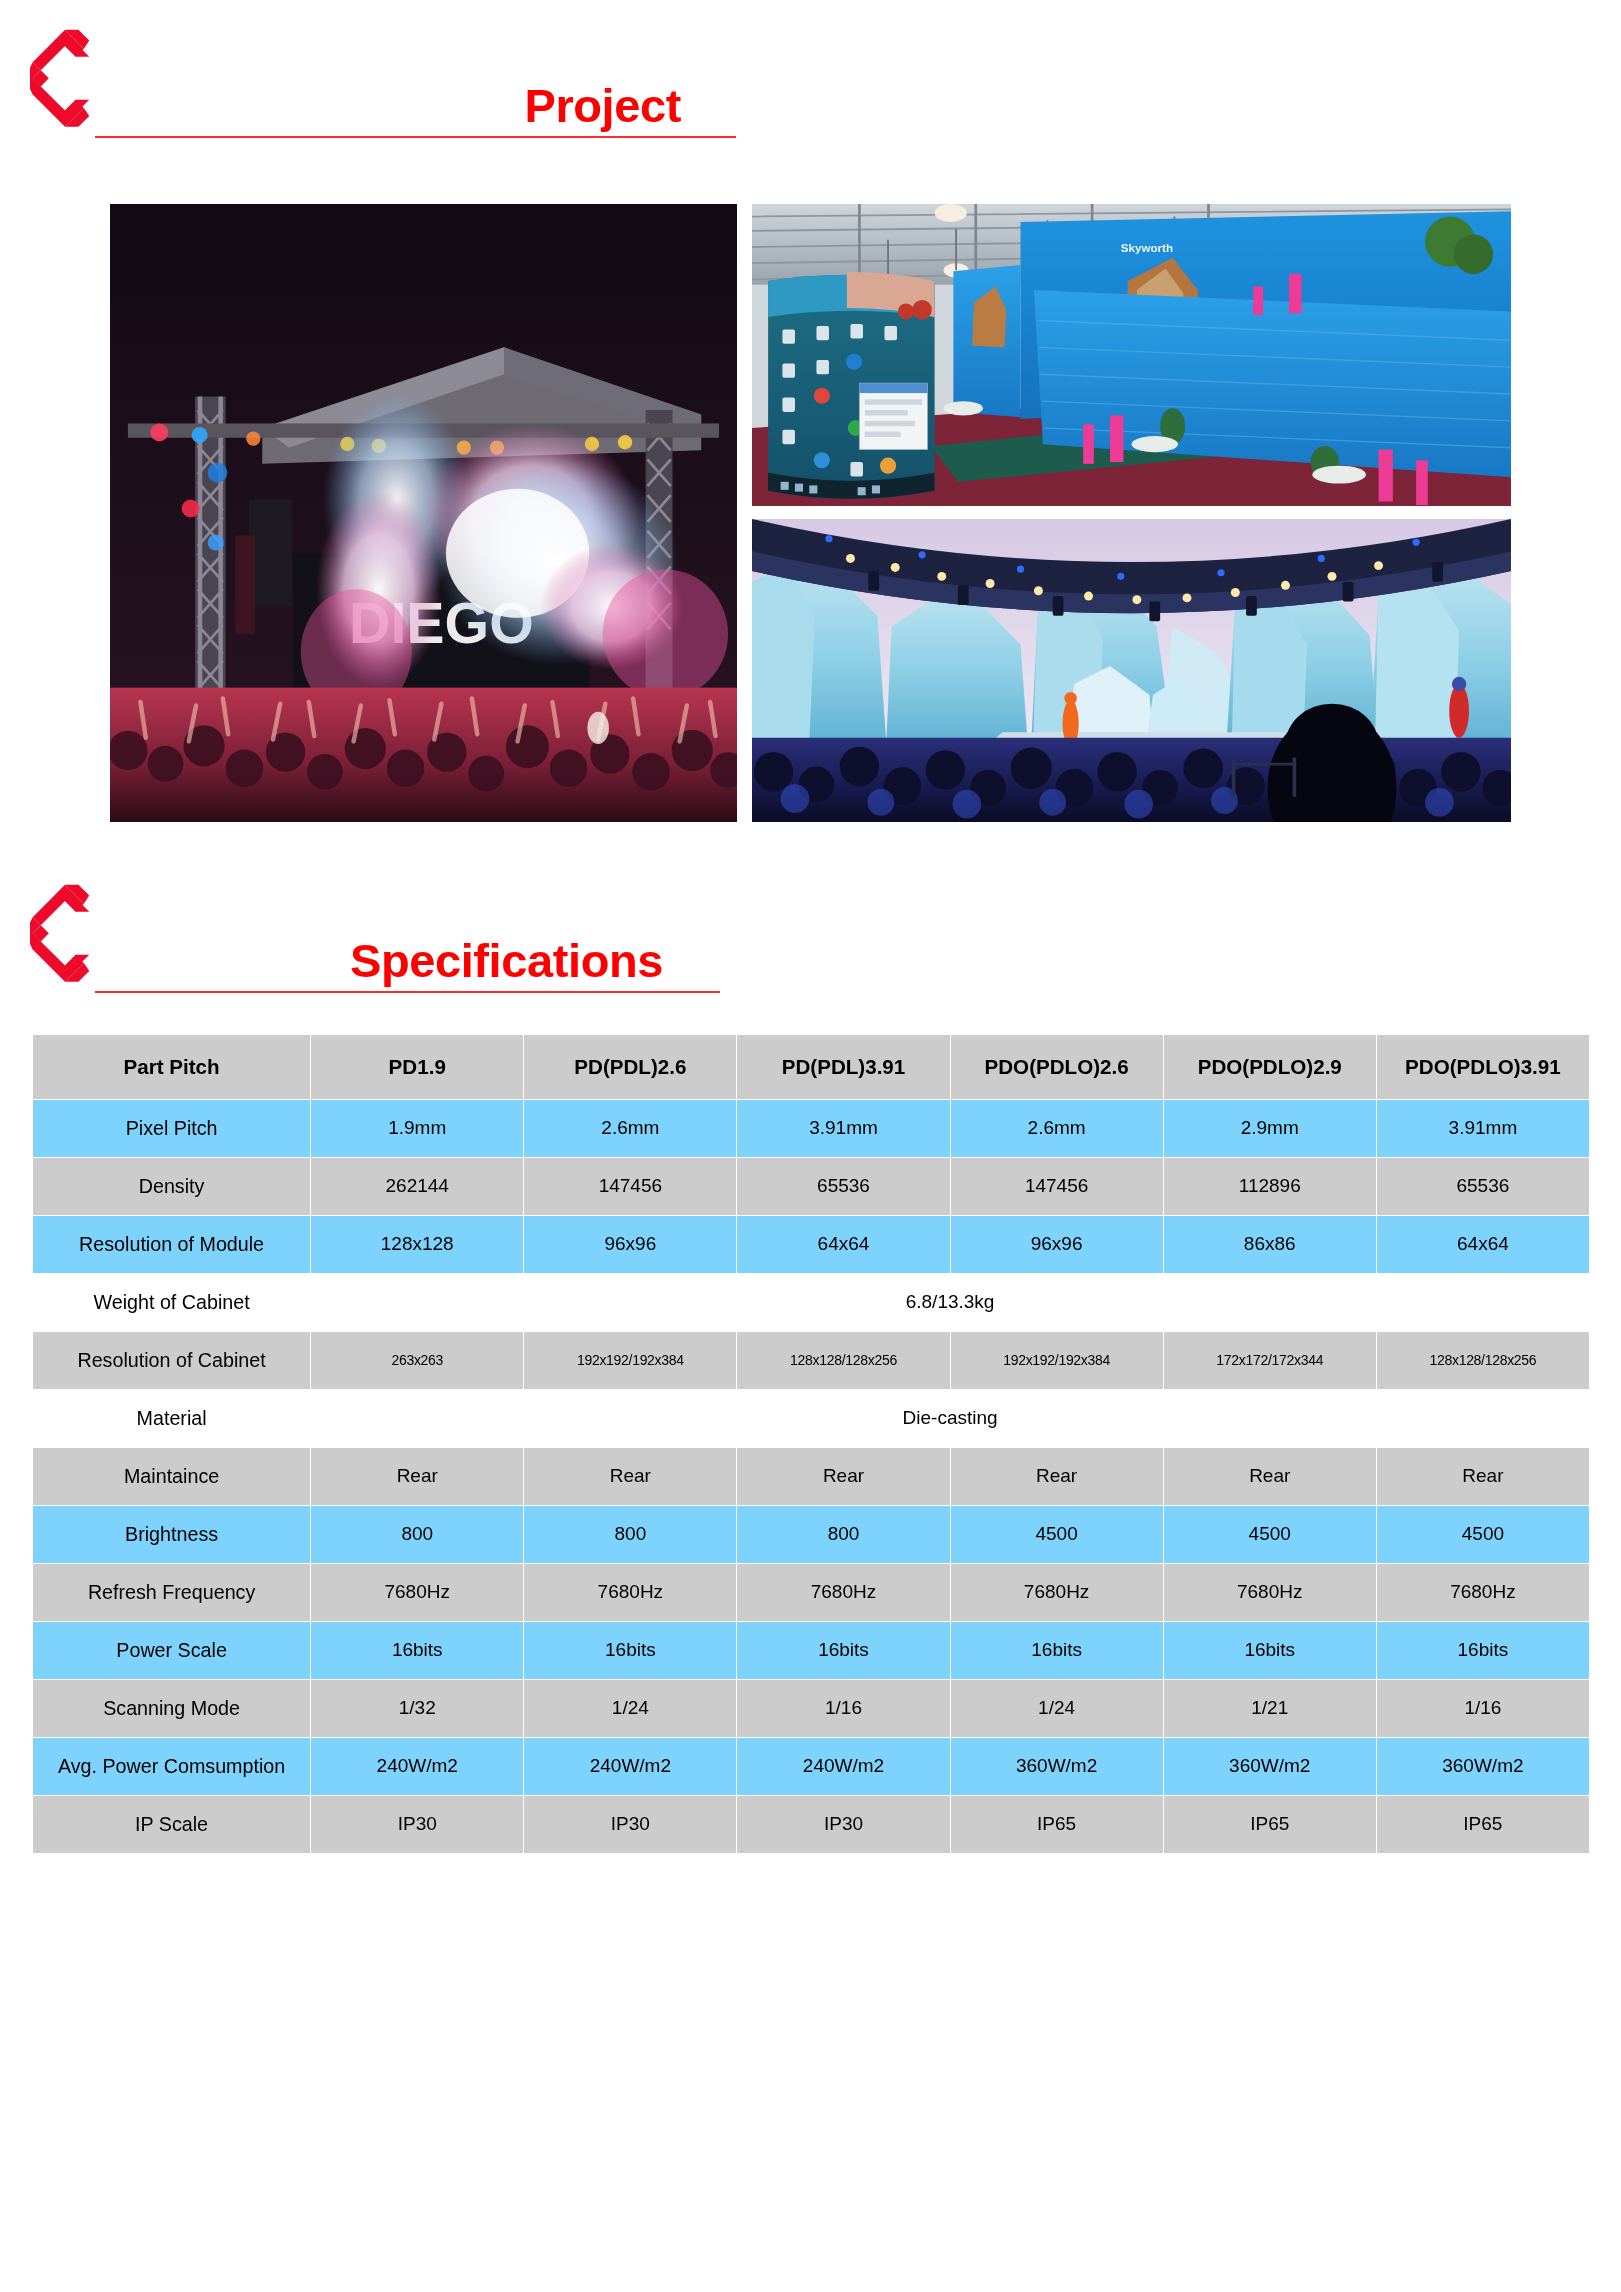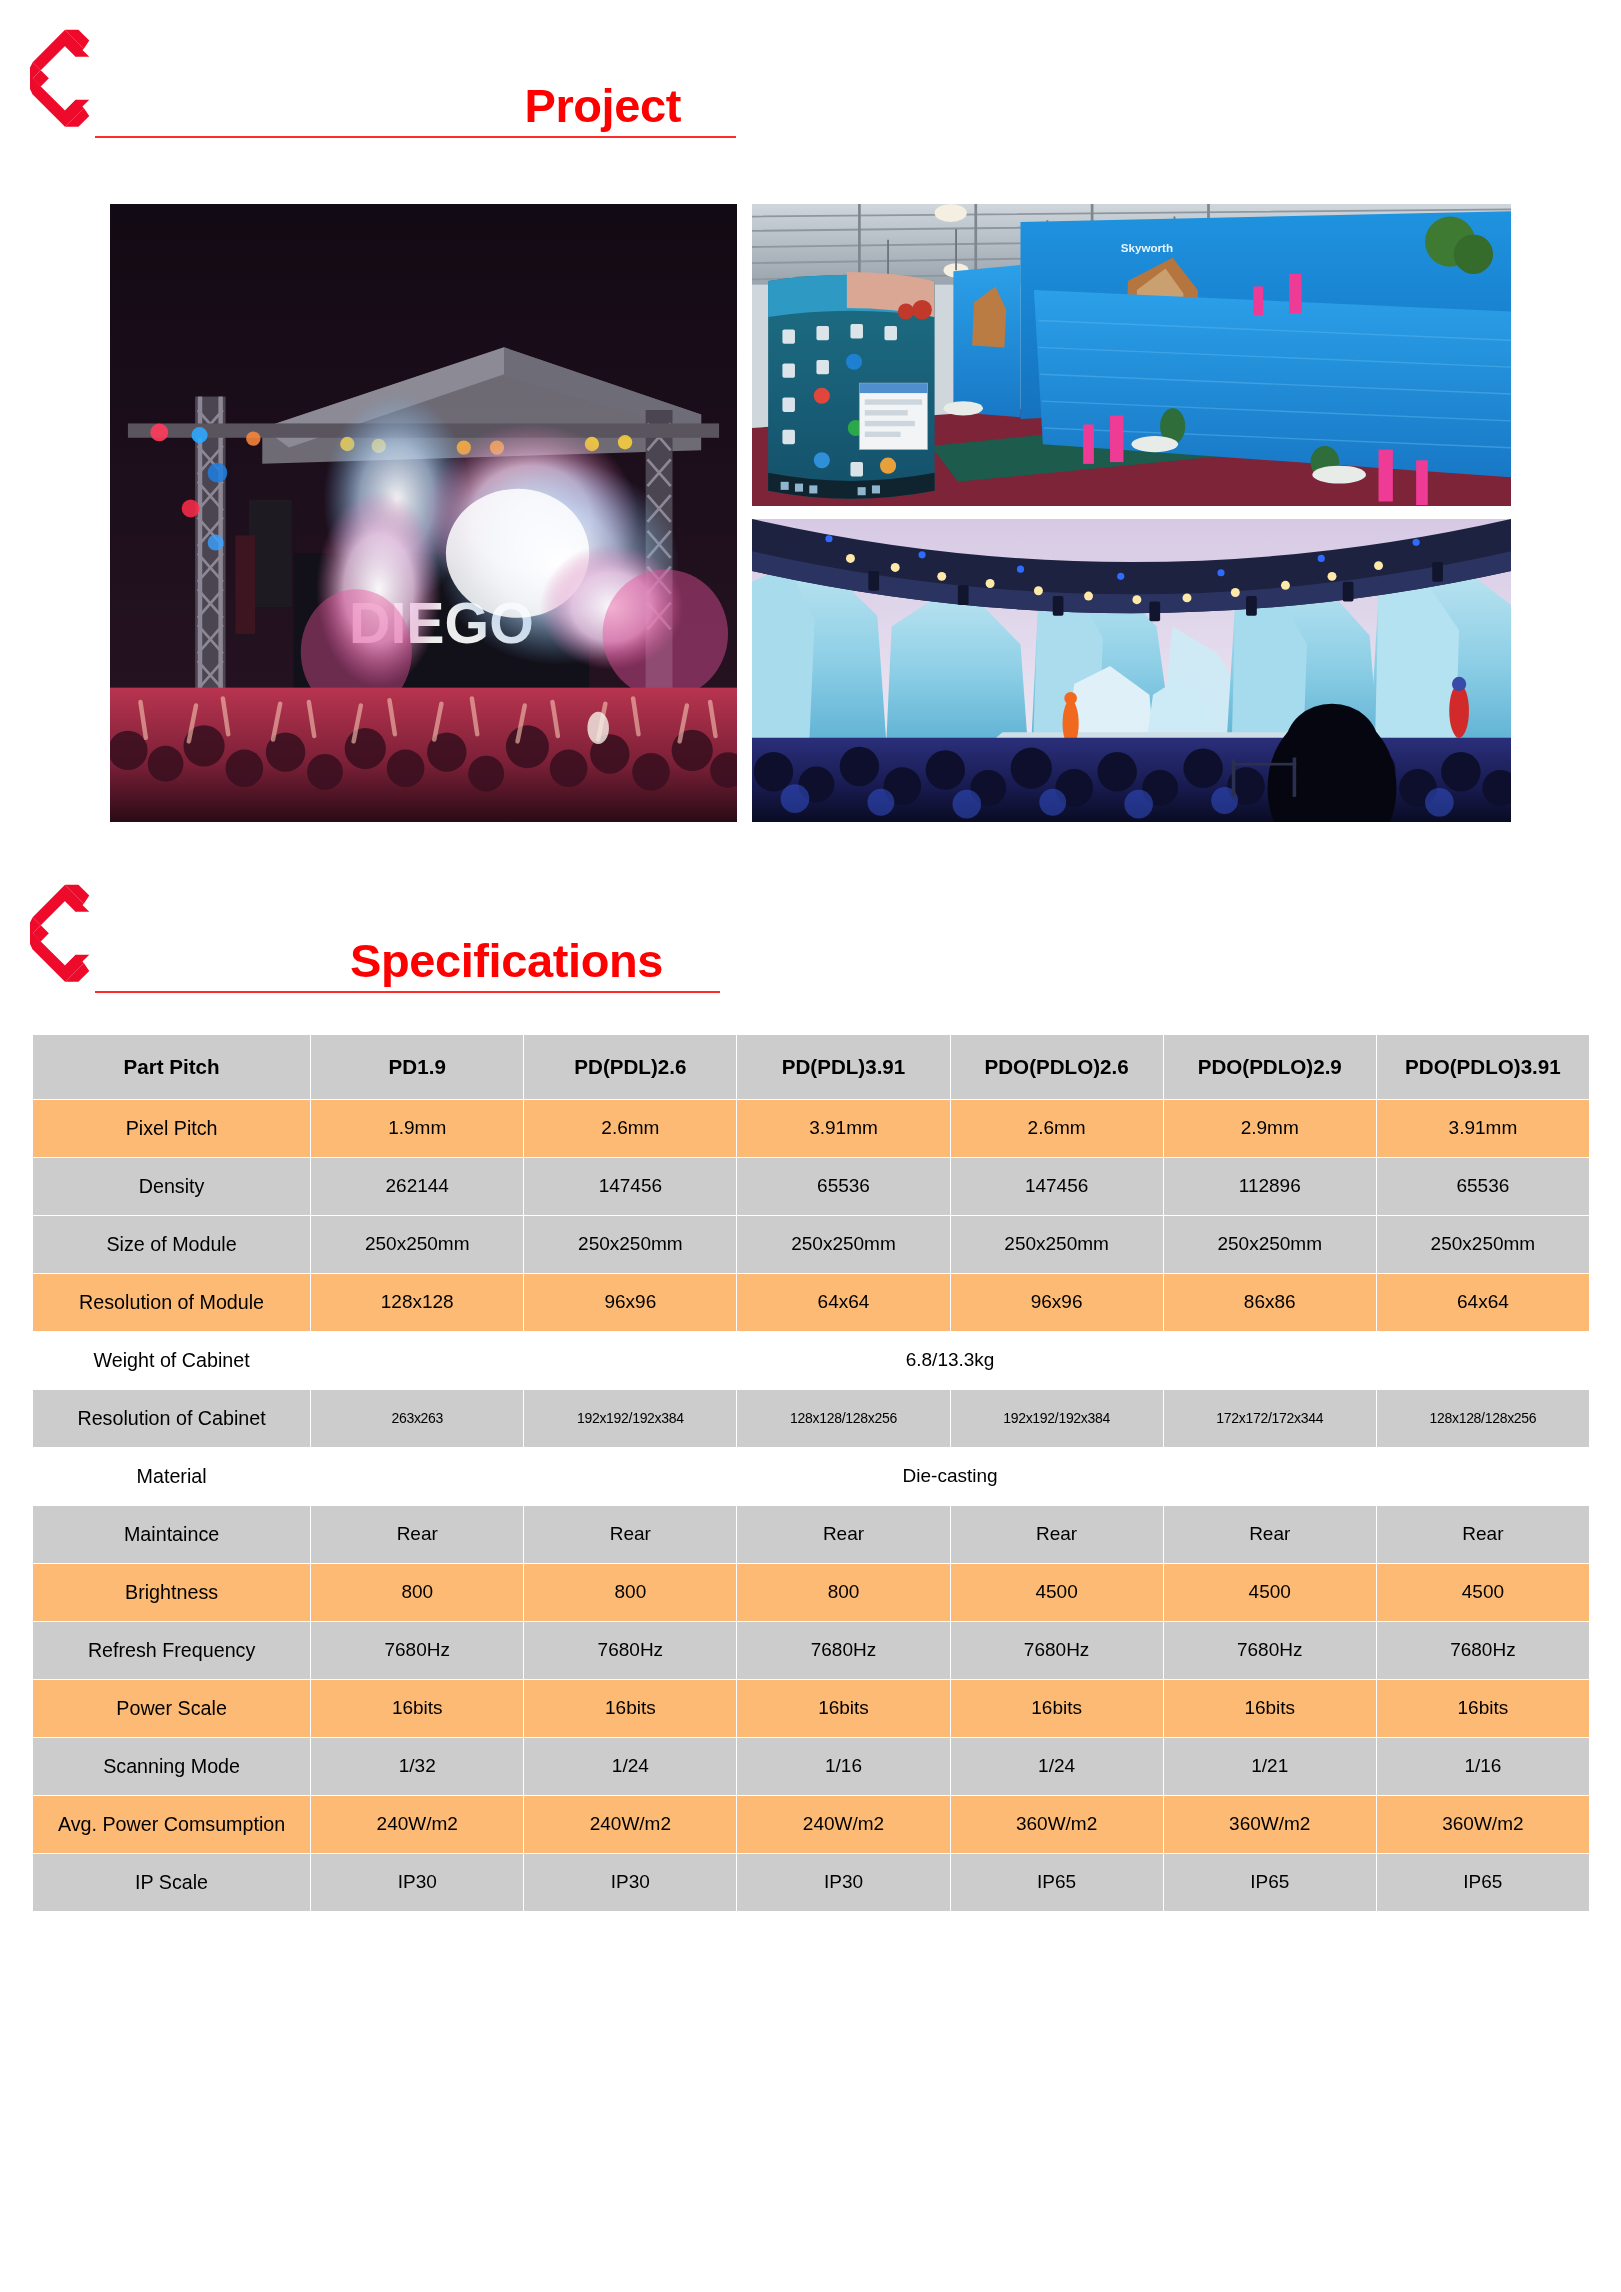--- a/index.html
+++ b/index.html
@@ -102,21 +102,21 @@
     border: 1.8px solid #ffffff;
     text-align: center;
     vertical-align: middle;
     padding: 0 3.6px;
     height: 57px;
     font-weight: normal;
     line-height: 1.16;
     white-space: nowrap;
   }
   tr.shaded td, tr.shaded th { background: #cccccc; }
-  tr.plain td, tr.plain th   { background: #fdba74; }
+  tr.plain td, tr.plain th   { background: #7dd3fc; }
 
   tr.header-row th {
     font-weight: bold;
     font-size: 20.6px;
     height: 64px;
     background: #cccccc;
   }
   td.label-cell, th.label-cell { font-size: 19.7px; }
   td.two-line { white-space: normal; line-height: 1.3; height: 70px; }
   td.tight    { font-size: 14px; letter-spacing: -0.3px; }
@@ -549,29 +549,20 @@
         </tr>
         <tr class="shaded">
           <td class="label-cell">Density</td>
           <td>262144</td>
           <td>147456</td>
           <td>65536</td>
           <td>147456</td>
           <td>112896</td>
           <td>65536</td>
         </tr>
-        <tr class="shaded">
-          <td class="label-cell">Size of Module</td>
-          <td>250x250mm</td>
-          <td>250x250mm</td>
-          <td>250x250mm</td>
-          <td>250x250mm</td>
-          <td>250x250mm</td>
-          <td>250x250mm</td>
-        </tr>
         <tr class="plain">
           <td class="label-cell">Resolution of Module</td>
           <td>128x128</td>
           <td>96x96</td>
           <td>64x64</td>
           <td>96x96</td>
           <td>86x86</td>
           <td>64x64</td>
         </tr>
         <tr class="plain merged-row">

